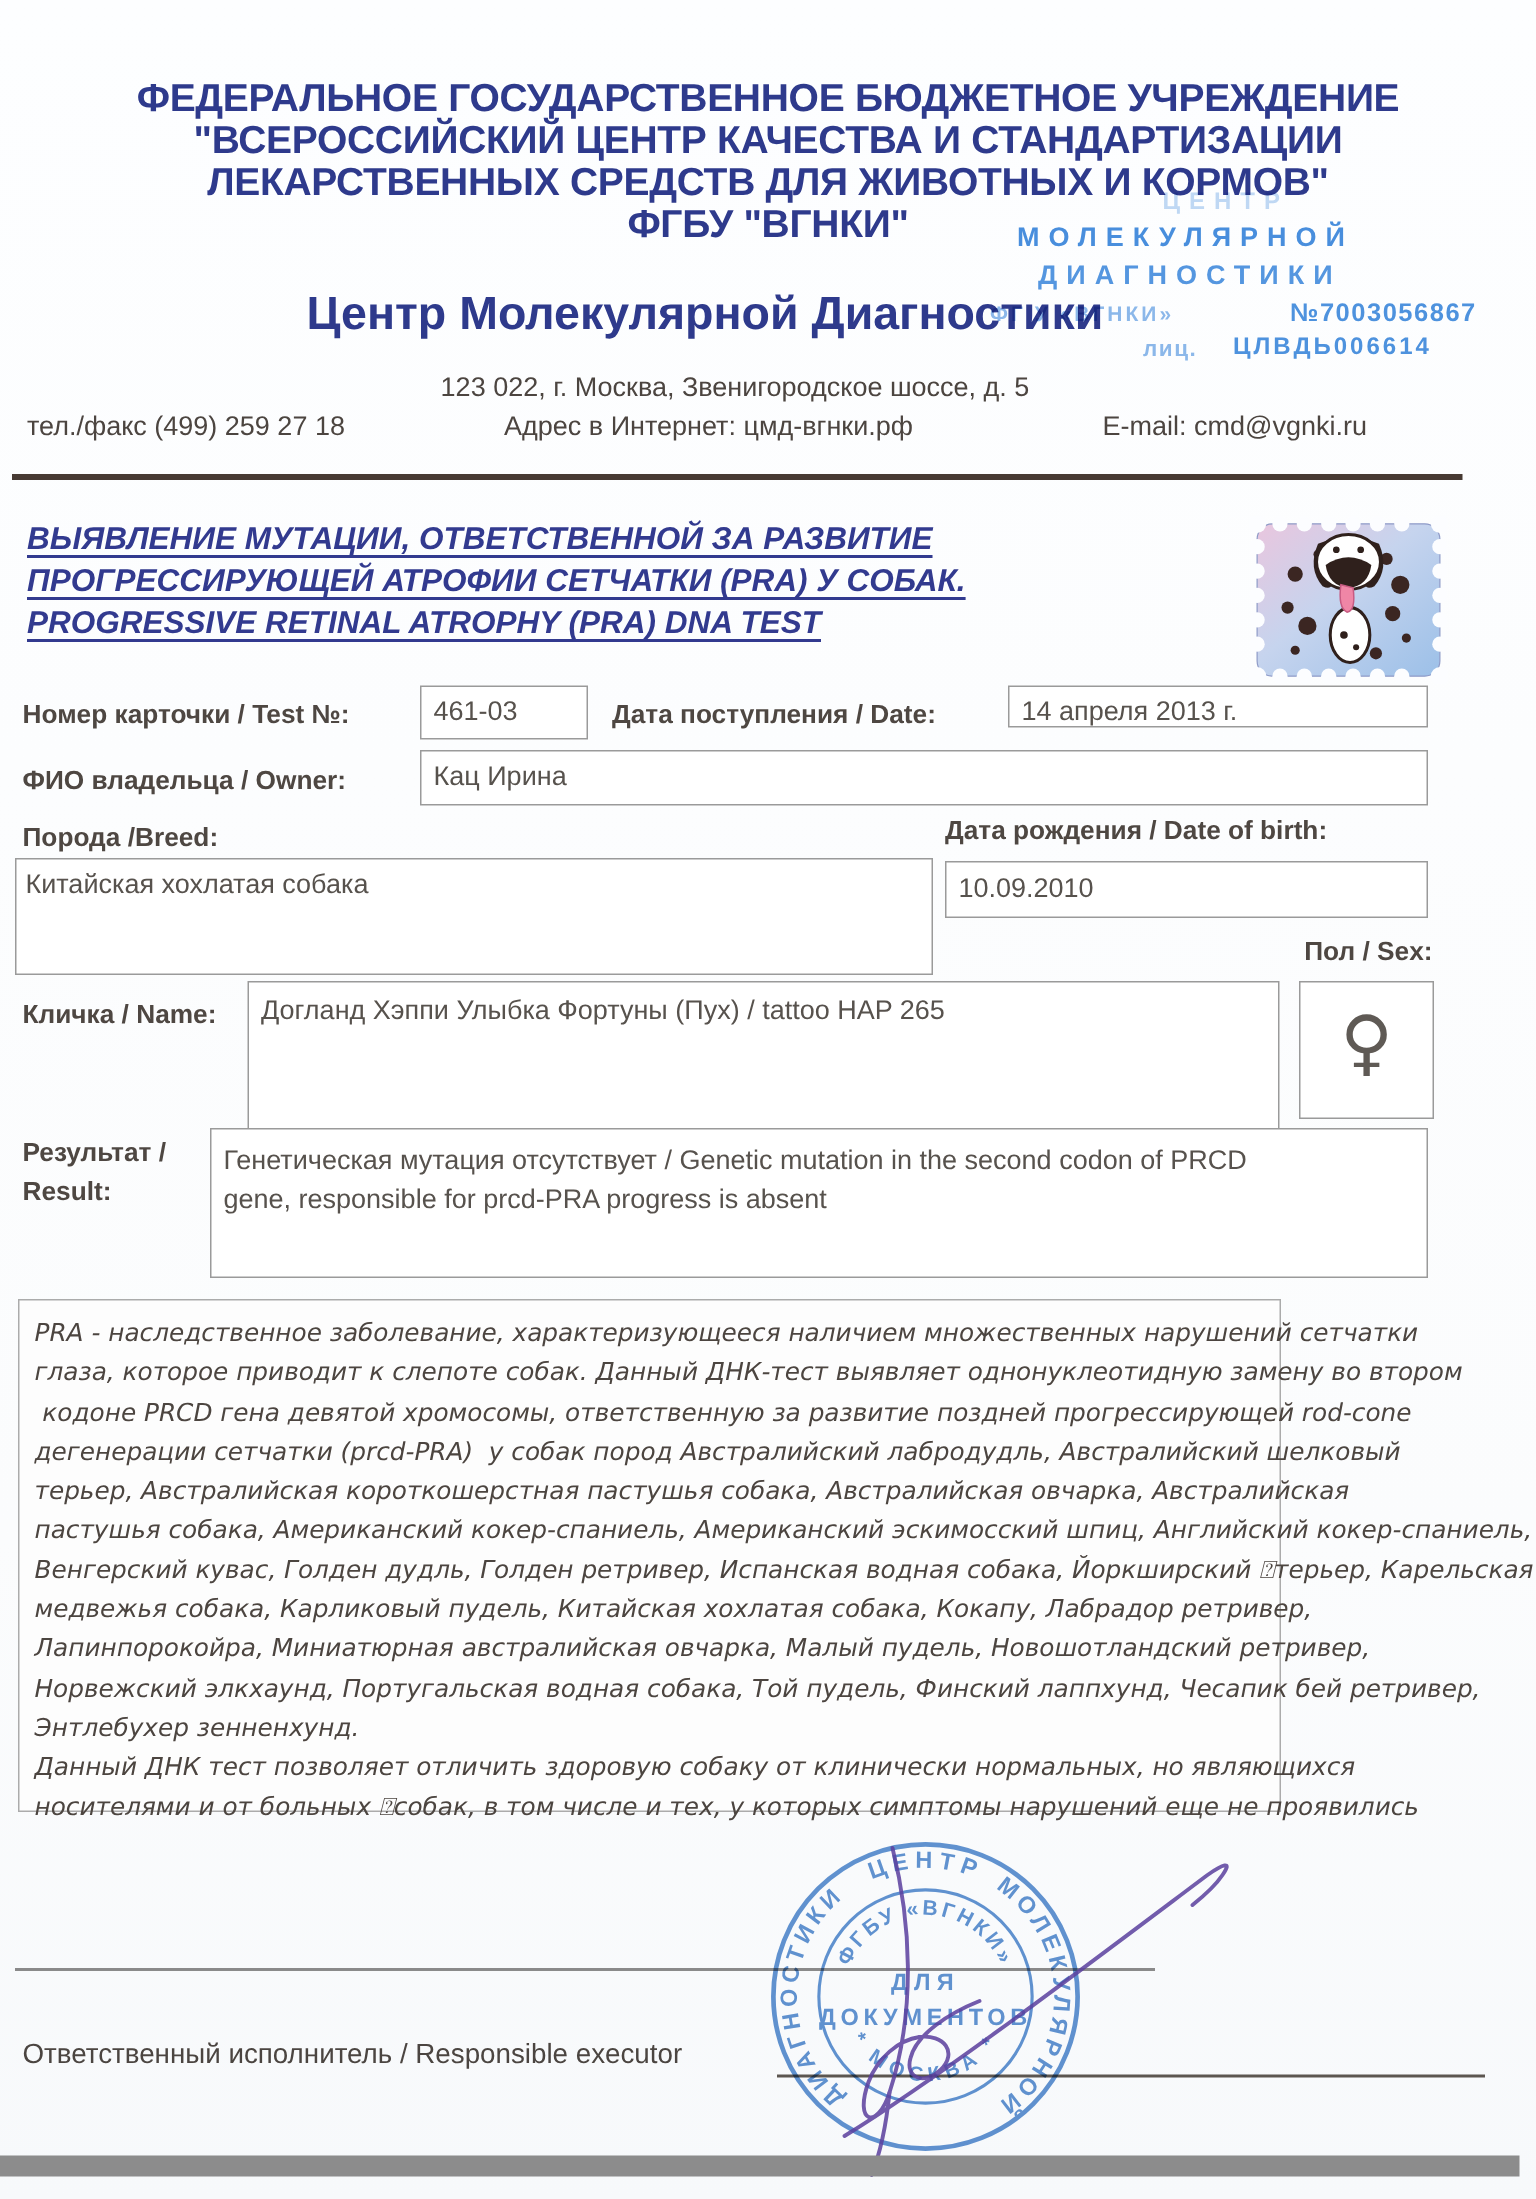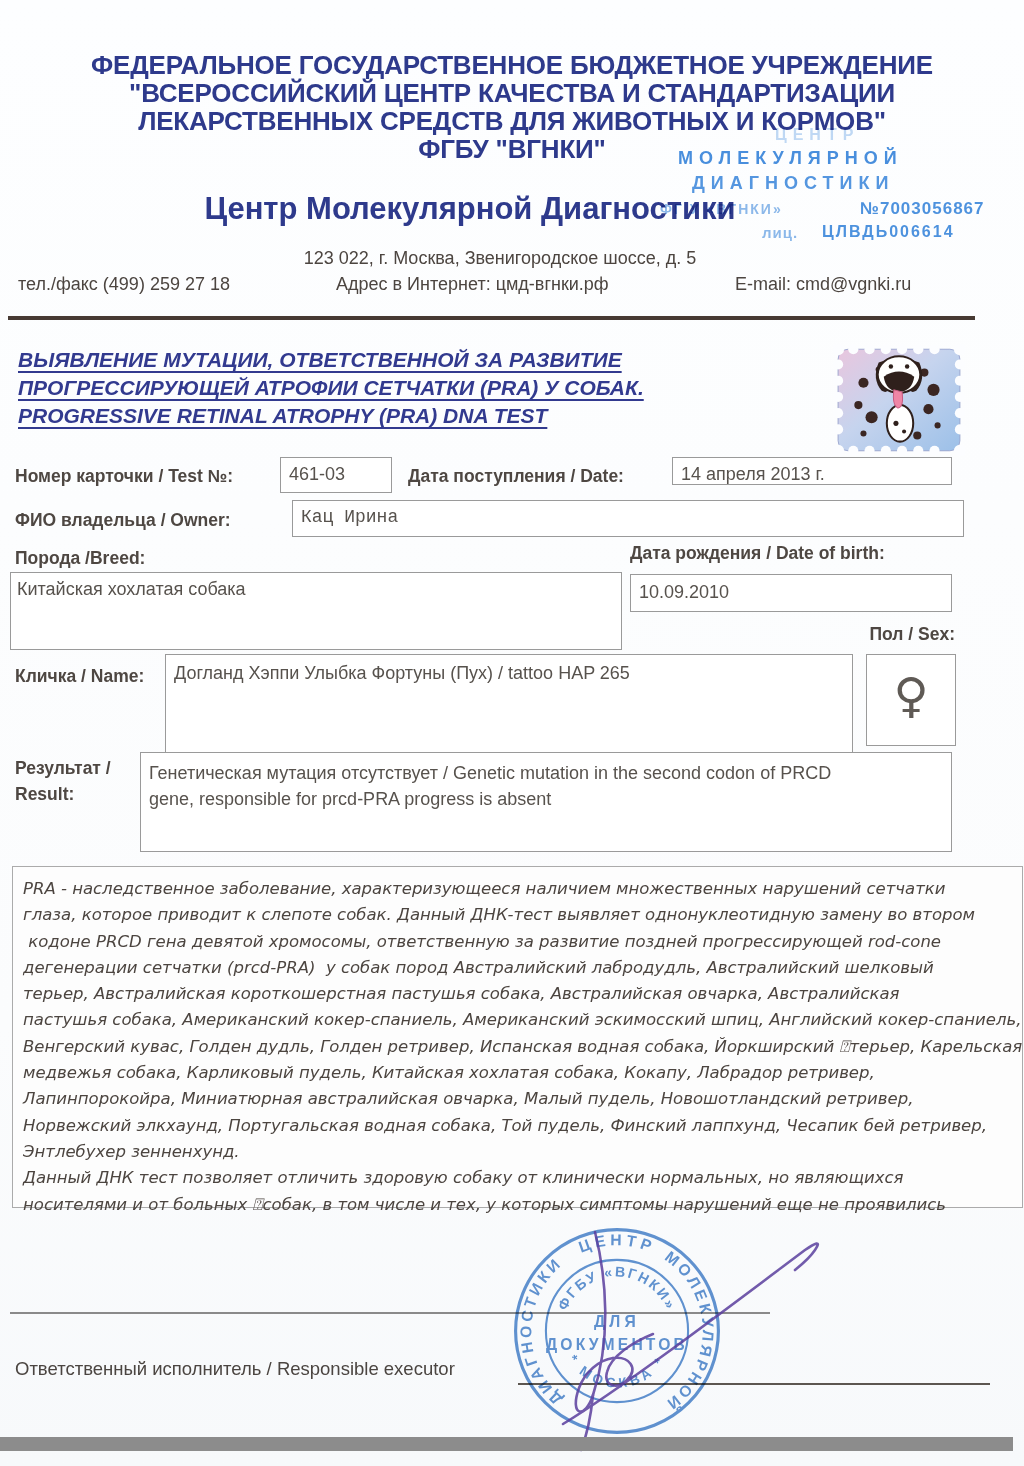--- a/index.html
+++ b/index.html
@@ -38,21 +38,21 @@
   <div>
     <div class="abs ink" style="left:775px;top:126px;font-size:16px;letter-spacing:6px;opacity:0.30;">ЦЕНТР</div>
     <div class="abs ink" style="left:678px;top:148px;font-size:18px;letter-spacing:6px;opacity:0.88;">МОЛЕКУЛЯРНОЙ</div>
     <div class="abs ink" style="left:692px;top:173px;font-size:18px;letter-spacing:6px;opacity:0.82;">ДИАГНОСТИКИ</div>
     <div class="abs ink" style="left:660px;top:201px;font-size:14px;letter-spacing:2px;opacity:0.55;">ФГ У «ВГНКИ»</div>
     <div class="abs ink" style="left:860px;top:199px;font-size:17px;letter-spacing:1px;opacity:0.85;">№7003056867</div>
     <div class="abs ink" style="left:762px;top:224px;font-size:15px;letter-spacing:1px;opacity:0.55;">лиц.</div>
     <div class="abs ink" style="left:822px;top:223px;font-size:16px;letter-spacing:2px;opacity:0.85;">ЦЛВДЬ006614</div>
   </div>
 
-  <div class="abs addr" style="top:248px;padding-left:10px;">123 022, г. Москва, Звенигородское шоссе, д. 5</div>
+  <div class="abs addr" style="top:248px;">123 022, г. Москва, Звенигородское шоссе, д. 5</div>
   <div class="abs contact" style="left:18px;top:274px;">тел./факс (499) 259 27 18</div>
   <div class="abs contact" style="left:336px;top:274px;">Адрес в Интернет: цмд-вгнки.рф</div>
   <div class="abs contact" style="left:735px;top:274px;">E-mail: cmd@vgnki.ru</div>
 
   <div class="abs rule-thick" style="left:8px;top:316px;width:967px;"></div>
 
   <div class="abs title-line" style="left:18px;top:348px;">ВЫЯВЛЕНИЕ МУТАЦИИ, ОТВЕТСТВЕННОЙ ЗА РАЗВИТИЕ</div>
   <div class="abs title-line" style="left:18px;top:376px;">ПРОГРЕССИРУЮЩЕЙ АТРОФИИ СЕТЧАТКИ (PRA) У СОБАК.</div>
   <div class="abs title-line" style="left:18px;top:404px;">PROGRESSIVE RETINAL ATROPHY (PRA) DNA TEST</div>
 
@@ -122,21 +122,21 @@
   <div class="abs label" style="left:15px;top:466px;">Номер карточки / Test №:</div>
   <div class="abs fbox" style="left:280px;top:457px;width:112px;height:36px;">
     <div class="fvalue" style="padding:6px 0 0 8px;">461-03</div>
   </div>
   <div class="abs label" style="left:408px;top:466px;">Дата поступления / Date:</div>
   <div class="abs fbox" style="left:672px;top:457px;width:280px;height:28px;">
     <div class="fvalue" style="padding:6px 0 0 8px;">14 апреля 2013 г.</div>
   </div>
 
   <div class="abs label" style="left:15px;top:510px;">ФИО владельца / Owner:</div>
-  <div class="abs fbox" style="left:292px;top:500px;width:672px;height:37px;font-family:Liberation Mono, monospace;">
+  <div class="abs fbox" style="left:280px;top:500px;width:672px;height:37px;">
     <div class="fvalue" style="padding:6px 0 0 8px;">Кац Ирина</div>
   </div>
 
   <div class="abs label" style="left:15px;top:548px;">Порода  /Breed:</div>
   <div class="abs label" style="left:630px;top:543px;">Дата рождения / Date of birth:</div>
   <div class="abs fbox" style="left:10px;top:572px;width:612px;height:78px;">
     <div class="fvalue" style="padding:6px 0 0 6px;">Китайская хохлатая собака</div>
   </div>
   <div class="abs fbox" style="left:630px;top:574px;width:322px;height:38px;">
     <div class="fvalue" style="padding:7px 0 0 8px;">10.09.2010</div>
@@ -151,21 +151,21 @@
     <div class="sex-symbol" style="padding-top:16px;">♀</div>
   </div>
 
   <div class="abs label" style="left:15px;top:758px;">Результат /</div>
   <div class="abs label" style="left:15px;top:784px;">Result:</div>
   <div class="abs fbox" style="left:140px;top:752px;width:812px;height:100px;">
     <div class="fvalue" style="padding:7px 0 0 8px;line-height:26px;">Генетическая мутация отсутствует / Genetic mutation in the second codon of PRCD</div>
     <div class="fvalue" style="padding:0 0 0 8px;line-height:26px;">gene, responsible for prcd-PRA progress is absent</div>
   </div>
 
-  <div class="abs info-box" style="left:12px;top:866px;width:1011px;height:342px;">
+  <div class="abs info-box" style="left:12px;top:866px;width:842px;height:342px;">
     <div class="info-line">PRA - наследственное заболевание, характеризующееся наличием множественных нарушений сетчатки</div>
     <div class="info-line">глаза, которое приводит к слепоте собак. Данный ДНК-тест выявляет однонуклеотидную замену во втором</div>
     <div class="info-line"> кодоне PRCD гена девятой хромосомы, ответственную за развитие поздней прогрессирующей rod-cone</div>
     <div class="info-line">дегенерации сетчатки (prcd-PRA)  у собак пород Австралийский лабродудль, Австралийский шелковый</div>
     <div class="info-line">терьер, Австралийская короткошерстная пастушья собака, Австралийская овчарка, Австралийская</div>
     <div class="info-line">пастушья собака, Американский кокер-спаниель, Американский эскимосский шпиц, Английский кокер-спаниель,</div>
     <div class="info-line">Венгерский кувас, Голден дудль, Голден ретривер, Испанская водная собака, Йоркширский ⍰терьер, Карельская</div>
     <div class="info-line">медвежья собака, Карликовый пудель, Китайская хохлатая собака, Кокапу, Лабрадор ретривер,</div>
     <div class="info-line">Лапинпорокойра, Миниатюрная австралийская овчарка, Малый пудель, Новошотландский ретривер,</div>
     <div class="info-line">Норвежский элкхаунд, Португальская водная собака, Той пудель, Финский лаппхунд, Чесапик бей ретривер,</div>

